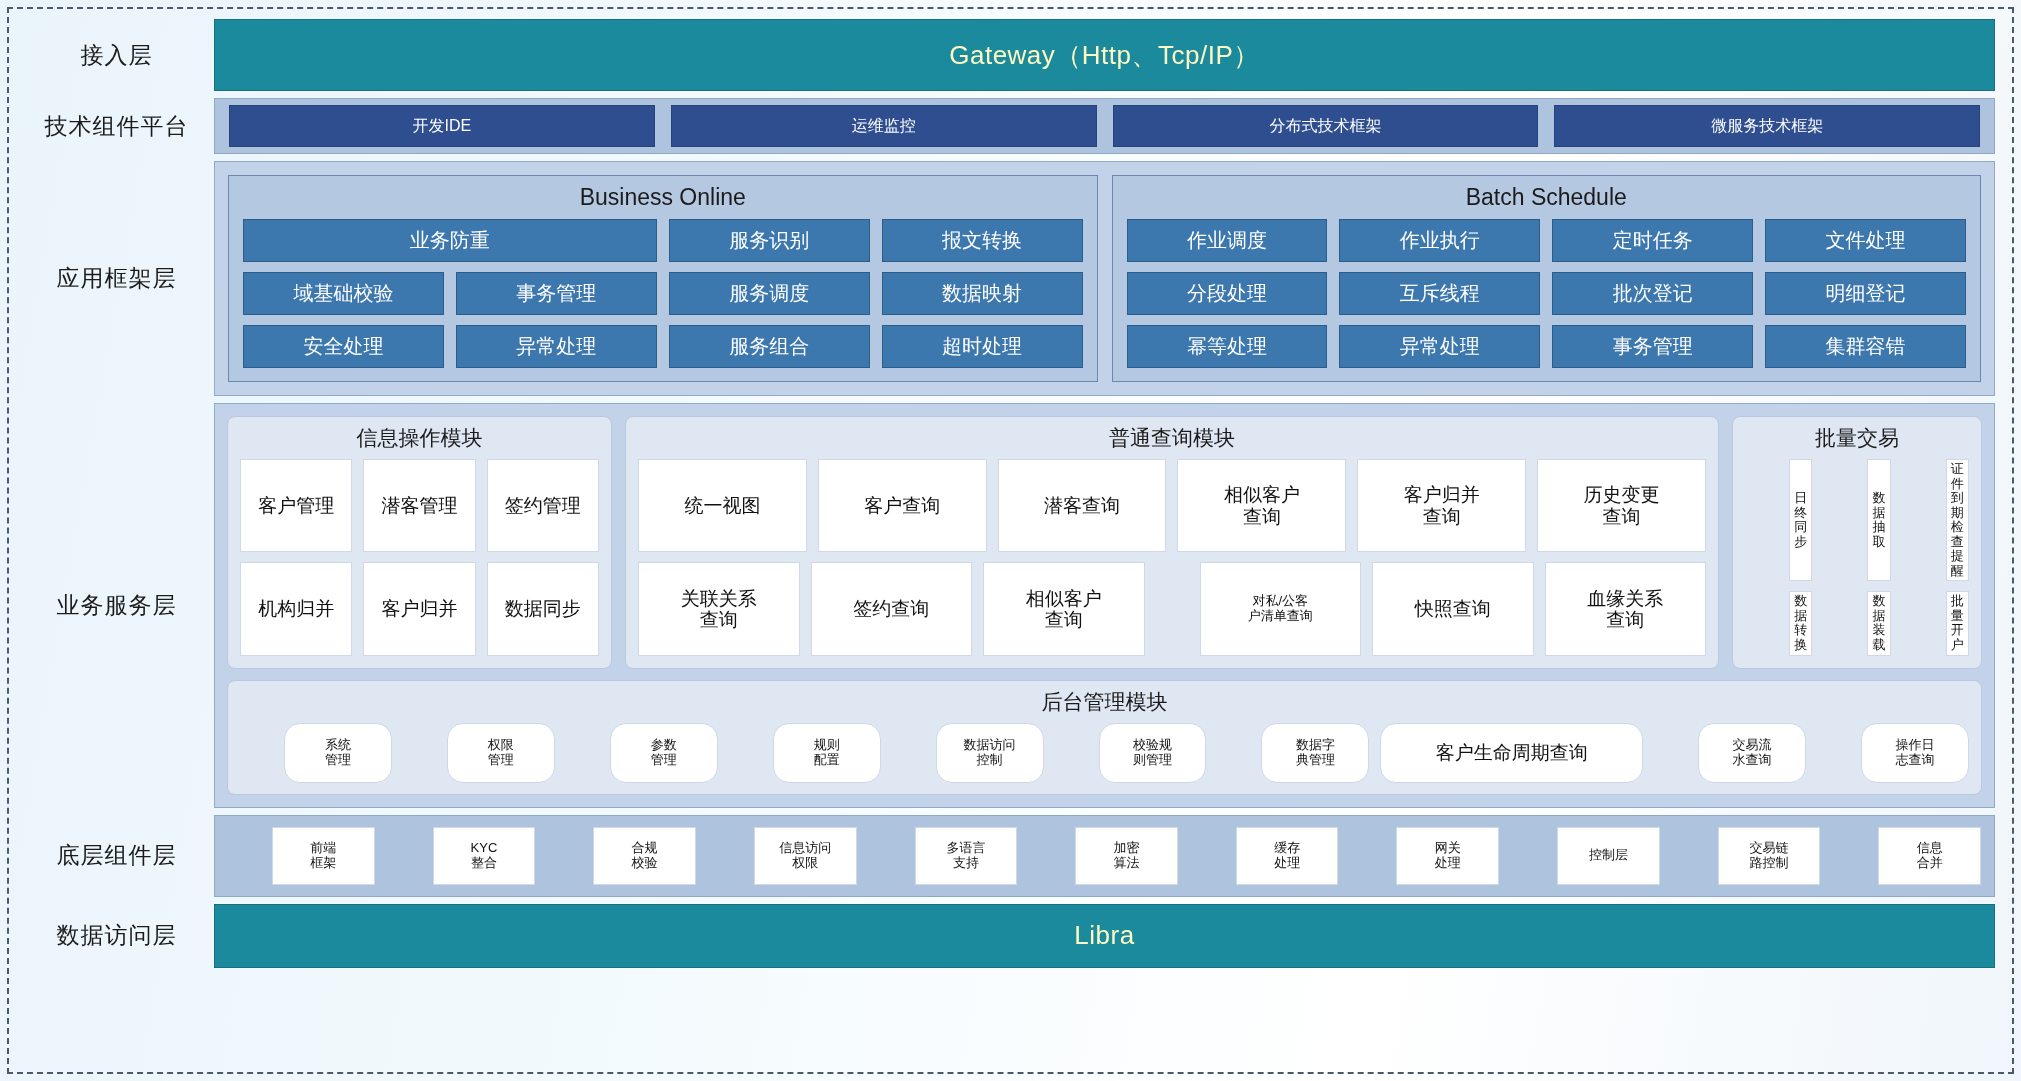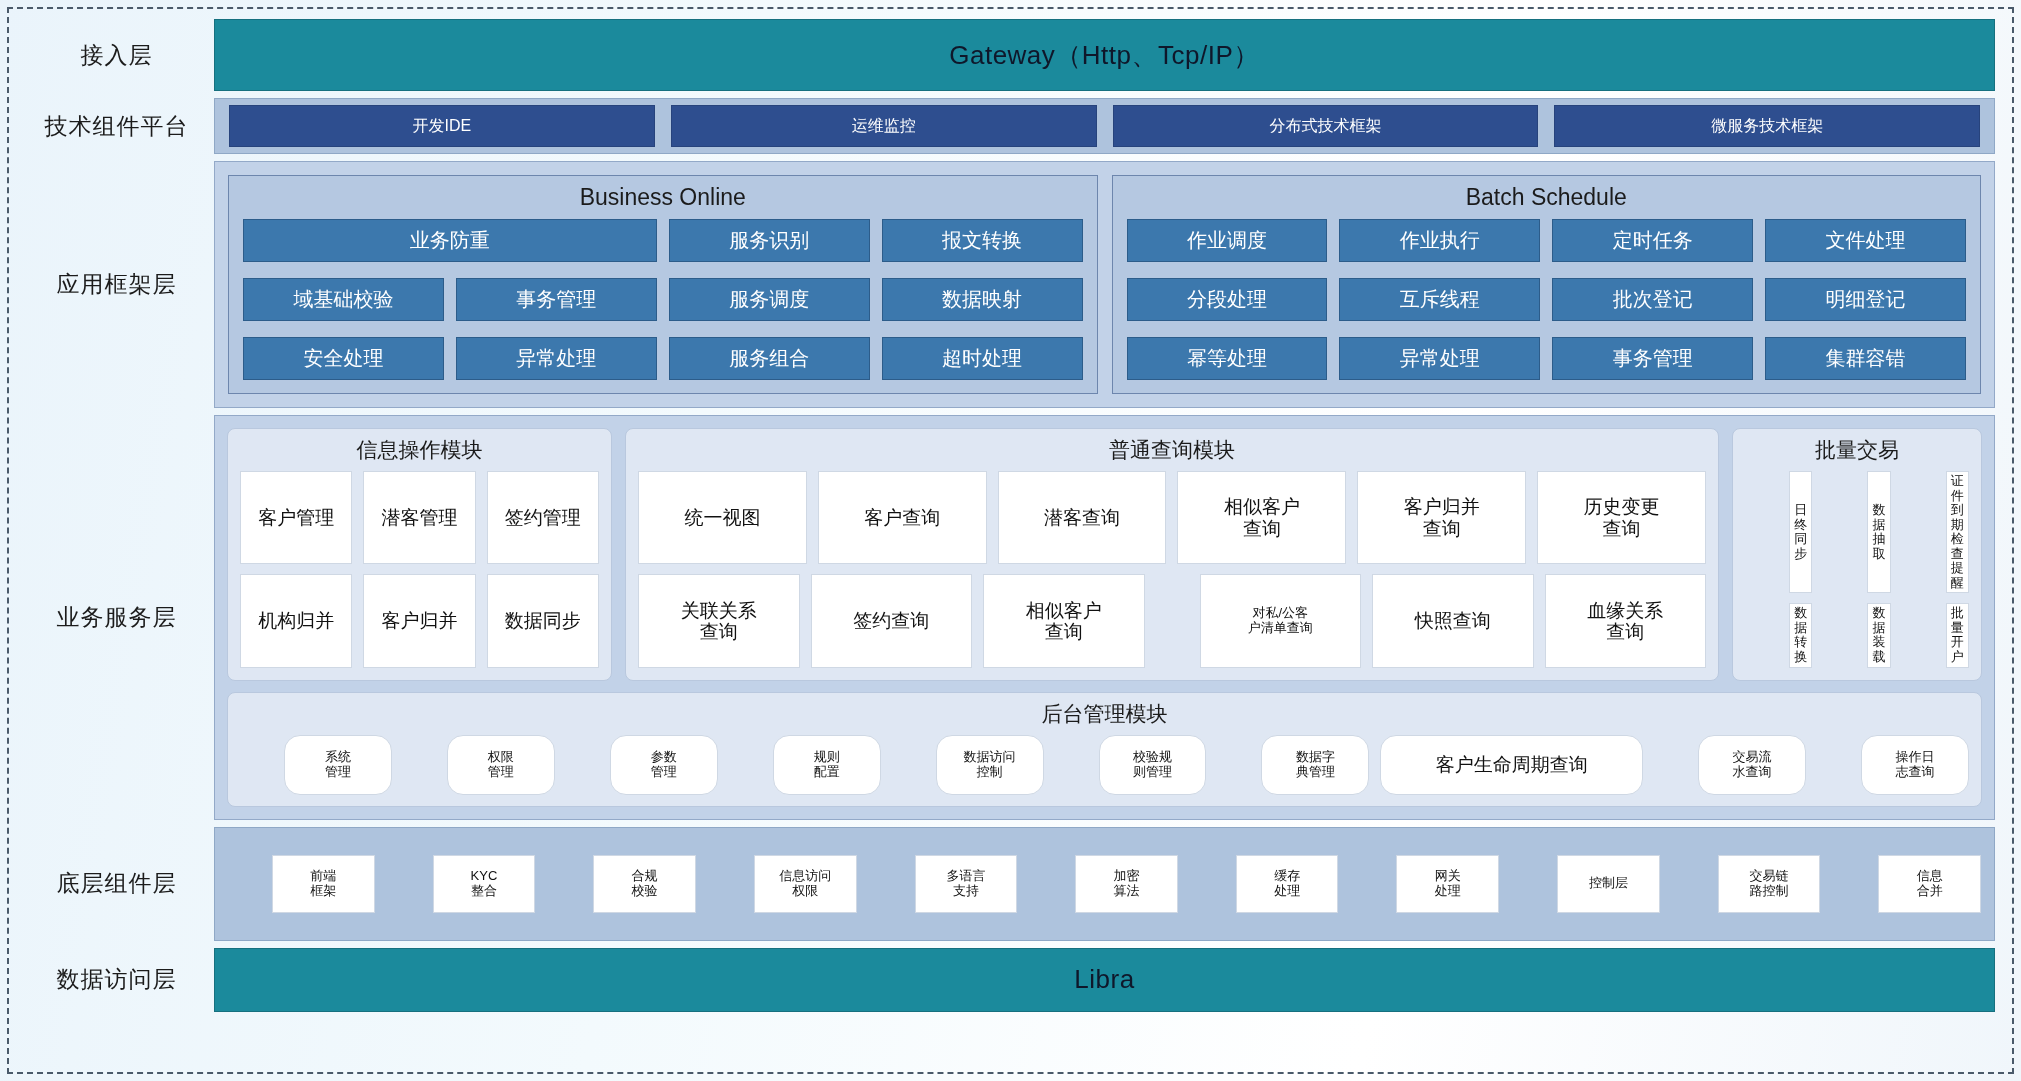--- a/index.html
+++ b/index.html
@@ -36,21 +36,21 @@
     display:flex;align-items:center;justify-content:center;
     font-size:23px;color:#1b1b1b;letter-spacing:1px;
   }
   .row-body{flex:1 1 auto;display:flex;}
 
   
   .teal-bar{
     flex:1 1 auto;
     background:#1b8a9c;
     border:1px solid #16707f;
-    color:#0f172a;
+    color:#fef9c3;
     display:flex;align-items:center;justify-content:center;
     font-size:26px;
     letter-spacing:.5px;
   }
   #row-gateway .teal-bar{height:70px;}
   #row-data .teal-bar{height:62px;}
 
   
   .tech-panel{
     flex:1 1 auto;
@@ -86,21 +86,21 @@
     background:#b5c8e1;
     border:1px solid #6d86ad;
     padding:6px 14px 13px 14px;
     box-sizing:border-box;
     display:flex;flex-direction:column;
   }
   .app-group-title{
     text-align:center;font-size:23px;color:#1b1b1b;
     margin:2px 0 8px 0;
   }
-  .app-grid{display:flex;flex-direction:column;gap:16px;}
+  .app-grid{display:flex;flex-direction:column;gap:10px;}
   .app-line{display:flex;gap:12px;}
   .app-chip{
     background:#3c78ad;
     border:1px solid #2c5c8a;
     color:#fff;font-size:20px;
     height:41px;
     display:flex;align-items:center;justify-content:center;
     flex:1 1 0;
     text-align:center;
     line-height:1.05;
@@ -157,21 +157,21 @@
   .bm-line{display:flex;gap:11px;}
   .bm-line .cell{min-height:60px;border-radius:16px;}
   .cell.wide{flex:2.55 1 0;}
 
   
   .comp-panel{
     flex:1 1 auto;
     background:#aec3dd;
     border:1px solid #8fa8c6;
     display:flex;gap:14px;
-    padding:27px 13px;
+    padding:11px 13px;
     box-sizing:border-box;
   }
   .comp-panel .cell{min-height:58px;}
 </style>
 </head>
 <body>
 
 <div class="canvas">
   <div class="outer-dash"></div>
 

